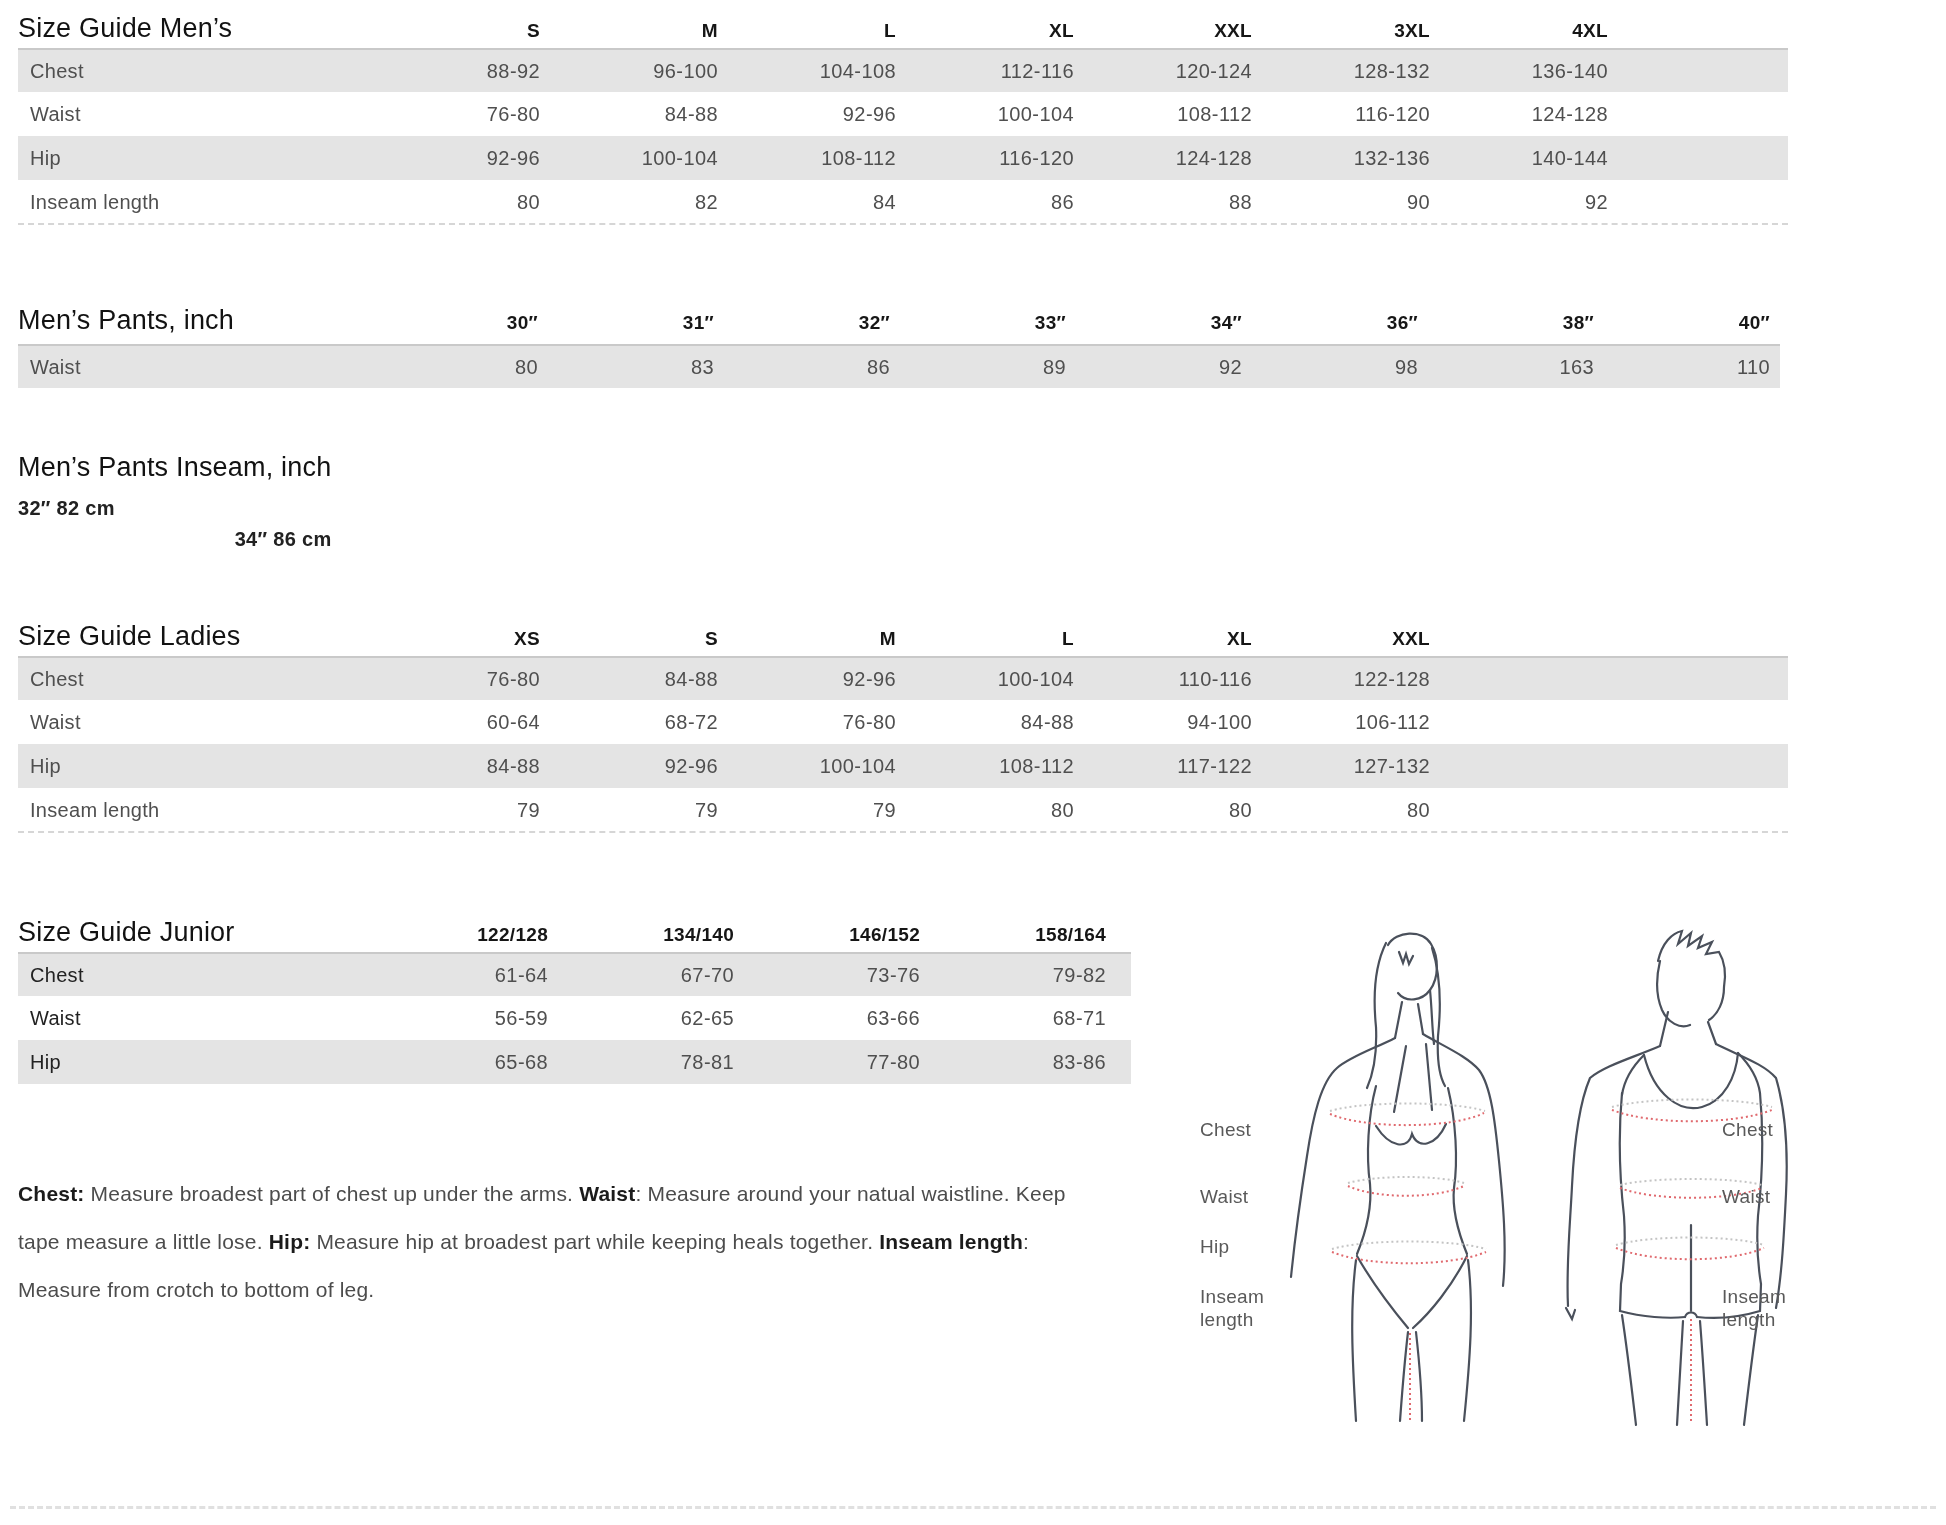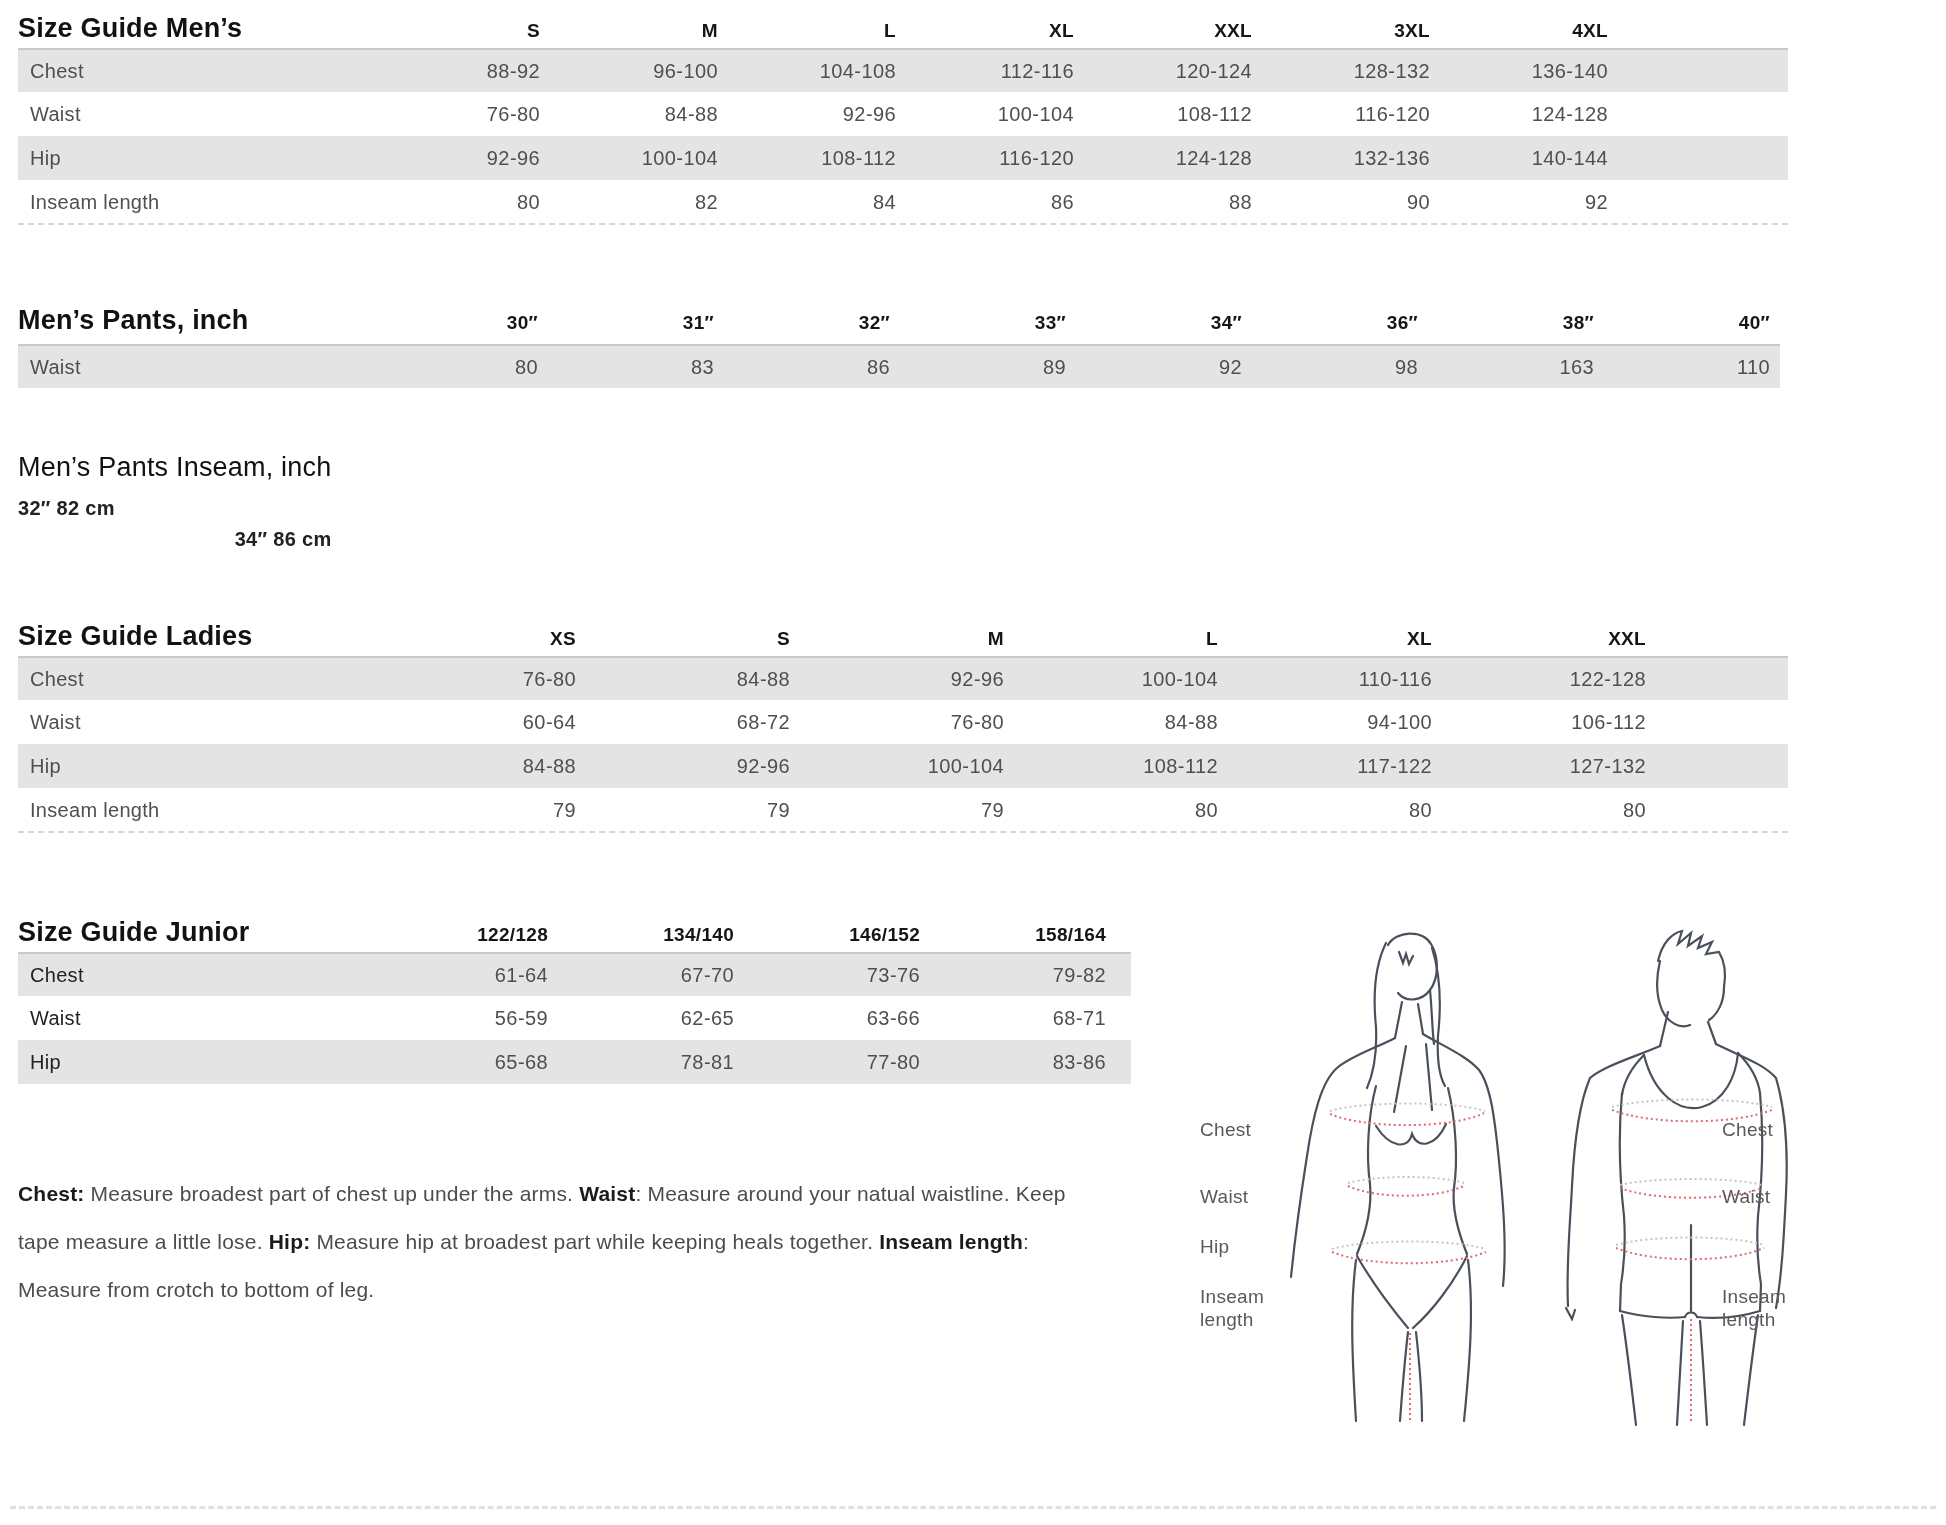--- a/index.html
+++ b/index.html
@@ -11,39 +11,39 @@
 
   
   .size-table{position:absolute;}
   .thead,.trow{align-items:center;}
   .thead{height:44px;display:grid;align-items:end;}
   .trow{height:44px;display:grid;box-sizing:border-box;}
   .trow.band{background:#e4e4e4;}
   .trow.band-first{border-top:2px solid #c9c9c9;}
   .gap4{height:4px;}
   .title{
-    font-size:27px;font-weight:bold;color:#121212;white-space:nowrap;
+    font-size:27px;font-weight:normal;color:#121212;white-space:nowrap;
     line-height:1;padding-bottom:6px;letter-spacing:.2px;
   }
   .hcell{
     text-align:right;padding-right:6px;font-weight:bold;color:#161616;
     font-size:19px;line-height:1;padding-bottom:8px;letter-spacing:.3px;
   }
   .lcell{
     padding-left:12px;font-size:20px;color:#4f4f4f;letter-spacing:.3px;
   }
   .t-junior .lcell{color:#222222;}
   .vcell{
     text-align:right;padding-right:6px;font-size:20px;color:#4f4f4f;letter-spacing:.4px;
   }
   .dashed-sep{border-top:2px dashed #d6d6d6;height:0;margin-top:-1px;}
 
   .grid-mens{grid-template-columns:350px repeat(7,178px) 1fr;}
   .grid-pants{grid-template-columns:350px repeat(8,176px) 1fr;}
-  .grid-ladies{grid-template-columns:350px repeat(6,178px) 1fr;gap:36px;}
+  .grid-ladies{grid-template-columns:350px repeat(6,178px) 1fr;}
   .grid-junior{grid-template-columns:350px repeat(4,186px) 1fr;}
 
   .t-mens{left:18px;top:4px;width:1770px;}
   .t-pants{left:18px;top:296px;width:1762px;}
   .t-ladies{left:18px;top:612px;width:1770px;}
   .t-junior{left:18px;top:908px;width:1113px;}
 
   
   .inseam-block{left:18px;top:452px;}
   .inseam-title{font-size:27px;font-weight:normal;color:#121212;letter-spacing:.2px;}

